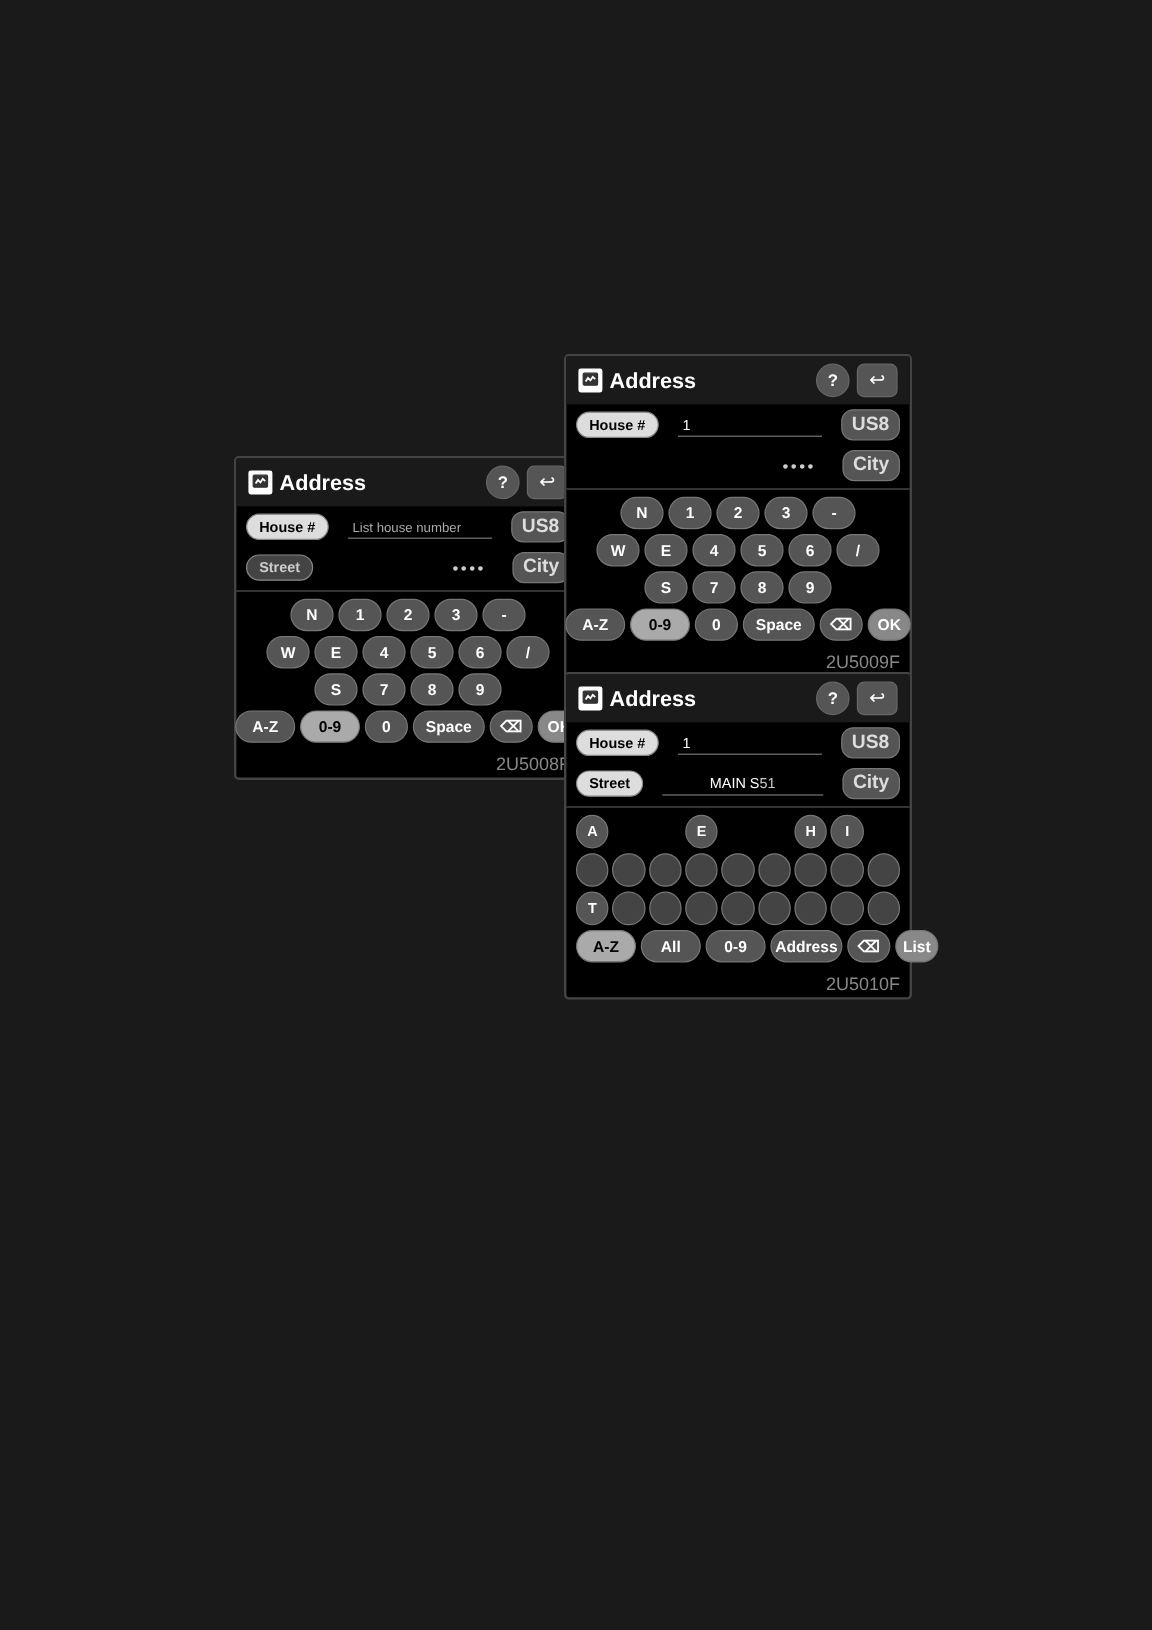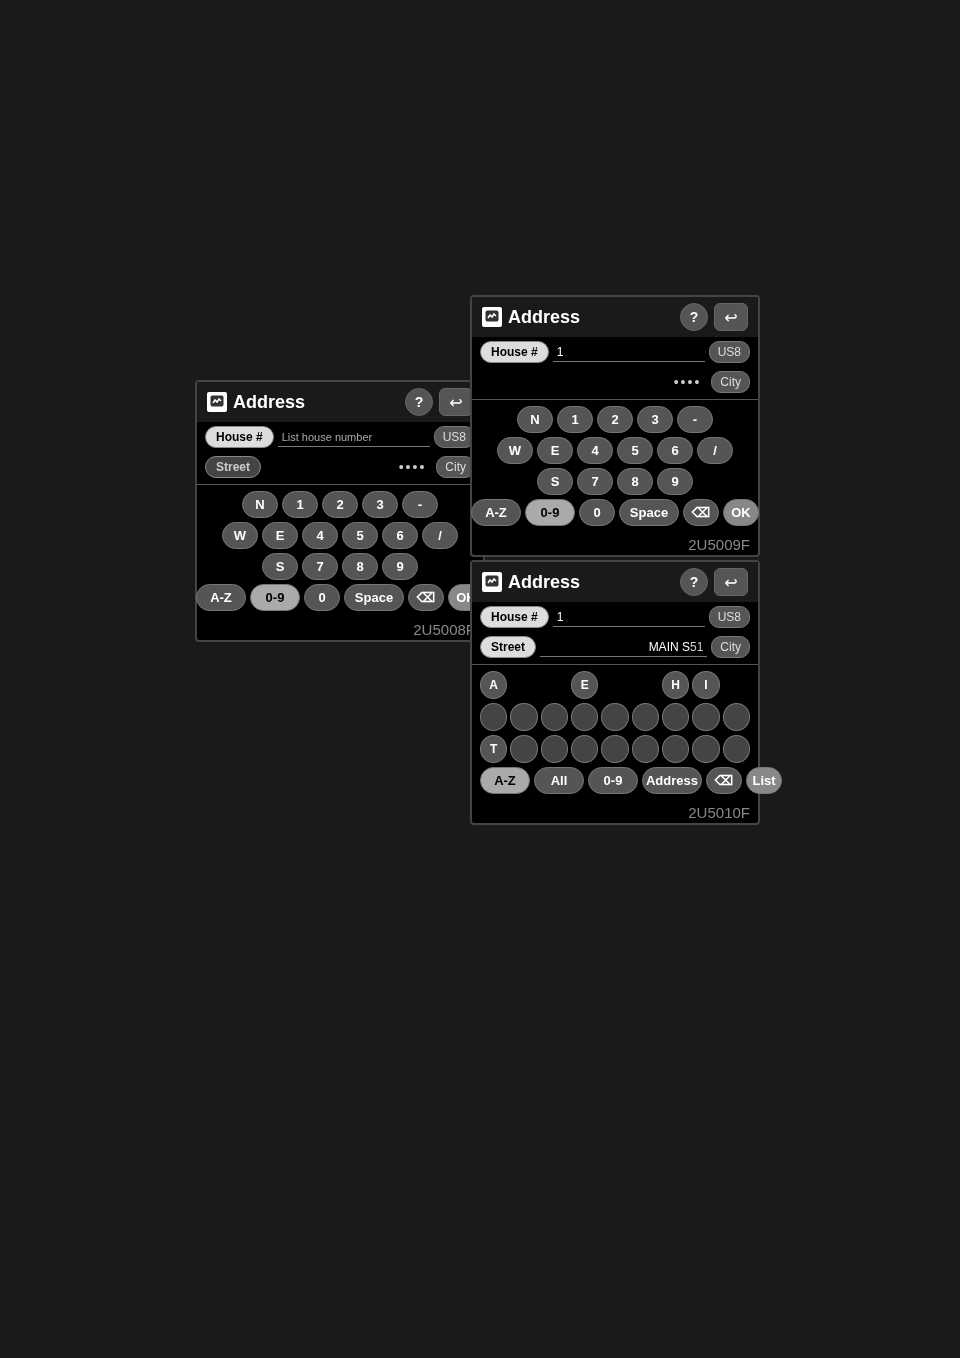--- a/index.html
+++ b/index.html
@@ -83,21 +83,21 @@
       justify-content: center;
       font-size: 16px;
       cursor: pointer;
       border: 1px solid #666;
     }
 
     .field-row {
       display: flex;
       align-items: center;
       padding: 4px 8px;
-      gap: 4px;
+      gap: 16px;
     }
 
     .field-pill {
       border-radius: 12px;
       padding: 3px 10px;
       font-size: 12px;
       font-weight: bold;
       cursor: pointer;
       border: 1px solid #888;
       white-space: nowrap;
@@ -124,22 +124,22 @@
 
     .field-dots {
       color: #ccc;
       letter-spacing: 2px;
       font-size: 14px;
     }
 
     .field-side-btn {
       border-radius: 10px;
       padding: 3px 8px;
-      font-size: 12px;
-      font-weight: normal;
+      font-size: 16px;
+      font-weight: bold;
       background: #555;
       color: #ddd;
       border: 1px solid #777;
       cursor: pointer;
     }
 
     .keypad-area {
       padding: 4px 8px;
     }
 
@@ -406,21 +406,21 @@
   <div class="field-row">
     <div class="field-pill active">House #</div>
     <div class="field-input-area">
       <span style="color:#fff;">1</span>
     </div>
     <div class="field-side-btn">US8</div>
   </div>
 
   <div class="field-row">
     <div class="field-pill active">Street</div>
-    <div class="field-input-area" style="display:flex; justify-content:flex-end;">
+    <div class="field-input-area" style="display:flex; justify-content:center;">
       <span style="color:#fff;">MAIN S</span>
       <span style="color:#ccc;">51</span>
     </div>
     <div class="field-side-btn">City</div>
   </div>
 
   <div class="divider-line"></div>
 
   <div class="keypad-area alpha-keyboard">
 

